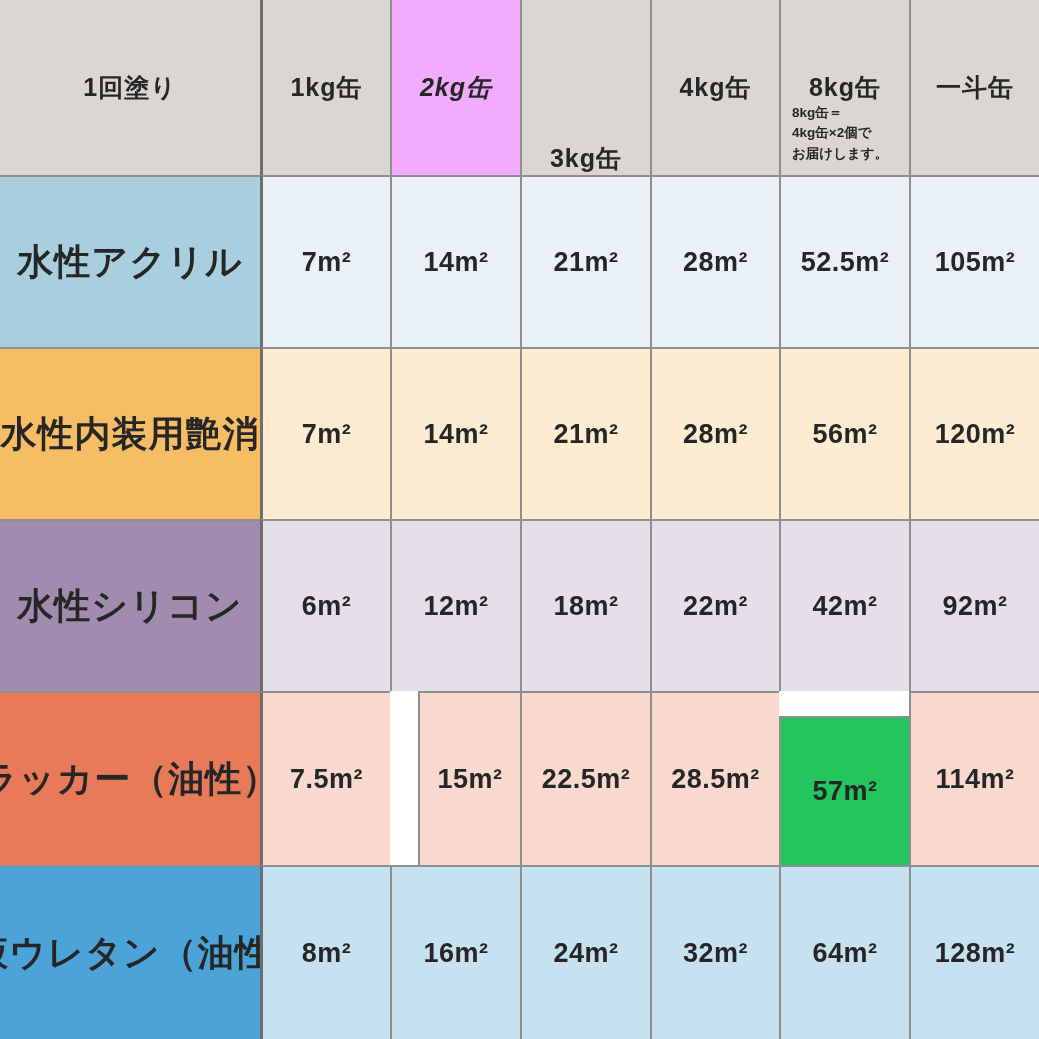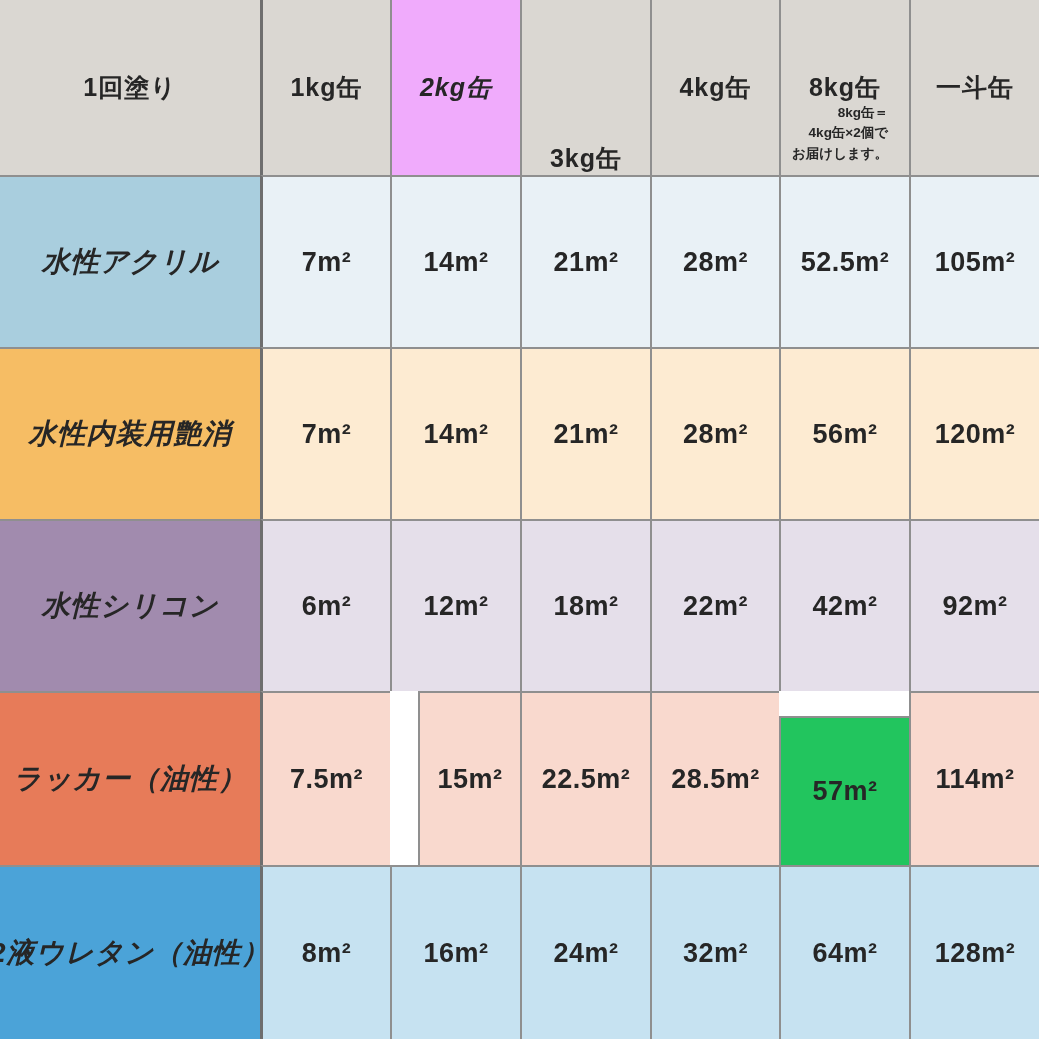--- a/index.html
+++ b/index.html
@@ -24,25 +24,25 @@
     display:flex;align-items:center;justify-content:center;
     border-left:2px solid var(--grid);
     border-top:2px solid var(--grid);
     font-weight:bold;
     position:relative;
   }
   .c0{border-left:none;}
   .r0{border-top:none;}
   .c1{border-left-width:3px;border-left-color:var(--grid-heavy);}
   .header{font-size:25px;letter-spacing:1px;}
-  .row-label{font-size:28px;letter-spacing:1px;white-space:nowrap;font-style:italic;}
+  .row-label{font-size:36px;letter-spacing:1px;white-space:nowrap;}
   .value{font-size:27px;letter-spacing:0.5px;}
   .note{
     position:absolute;left:11px;top:103px;
-    text-align:right;font-size:13.5px;line-height:1.5;
+    text-align:left;font-size:13.5px;line-height:1.5;
     letter-spacing:0;font-weight:bold;
   }
   .note span{display:block;}
 </style>
 </head>
 <body>
 
 <div class="table">
 
   <div class="cell header c0 r0" style="background-color: rgb(218, 215, 210);">

